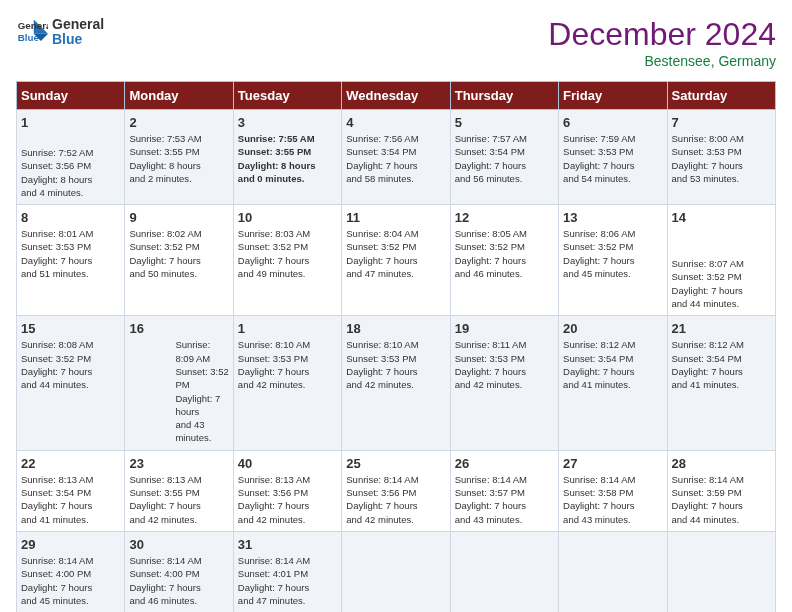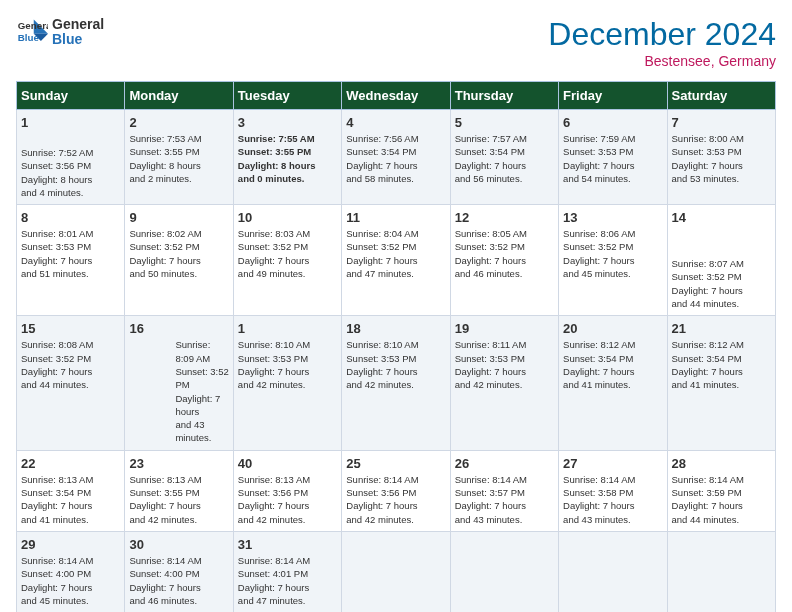--- a/index.html
+++ b/index.html
@@ -22,34 +22,34 @@
       gap: 4px;
     }
     .logo-icon {
       width: 32px;
       height: 32px;
     }
     .title-area { text-align: right; }
     .month-title {
       font-size: 32px;
       font-weight: normal;
-      color: #0369a1;
+      color: #701a75;
       text-align: right;
     }
     .subtitle {
       font-size: 14px;
-      color: #be185d;
+      color: #15803d;
     }
     table {
       width: 100%;
       border-collapse: collapse;
       table-layout: fixed;
     }
     thead tr th {
-      background-color: #14532d;
+      background-color: #7f1d1d;
       color: #fff;
       font-size: 13px;
       font-weight: bold;
       padding: 6px 4px;
       text-align: left;
       border: 1px solid #aac4e0;
     }
     tbody tr td {
       vertical-align: top;
       padding: 5px 4px;

